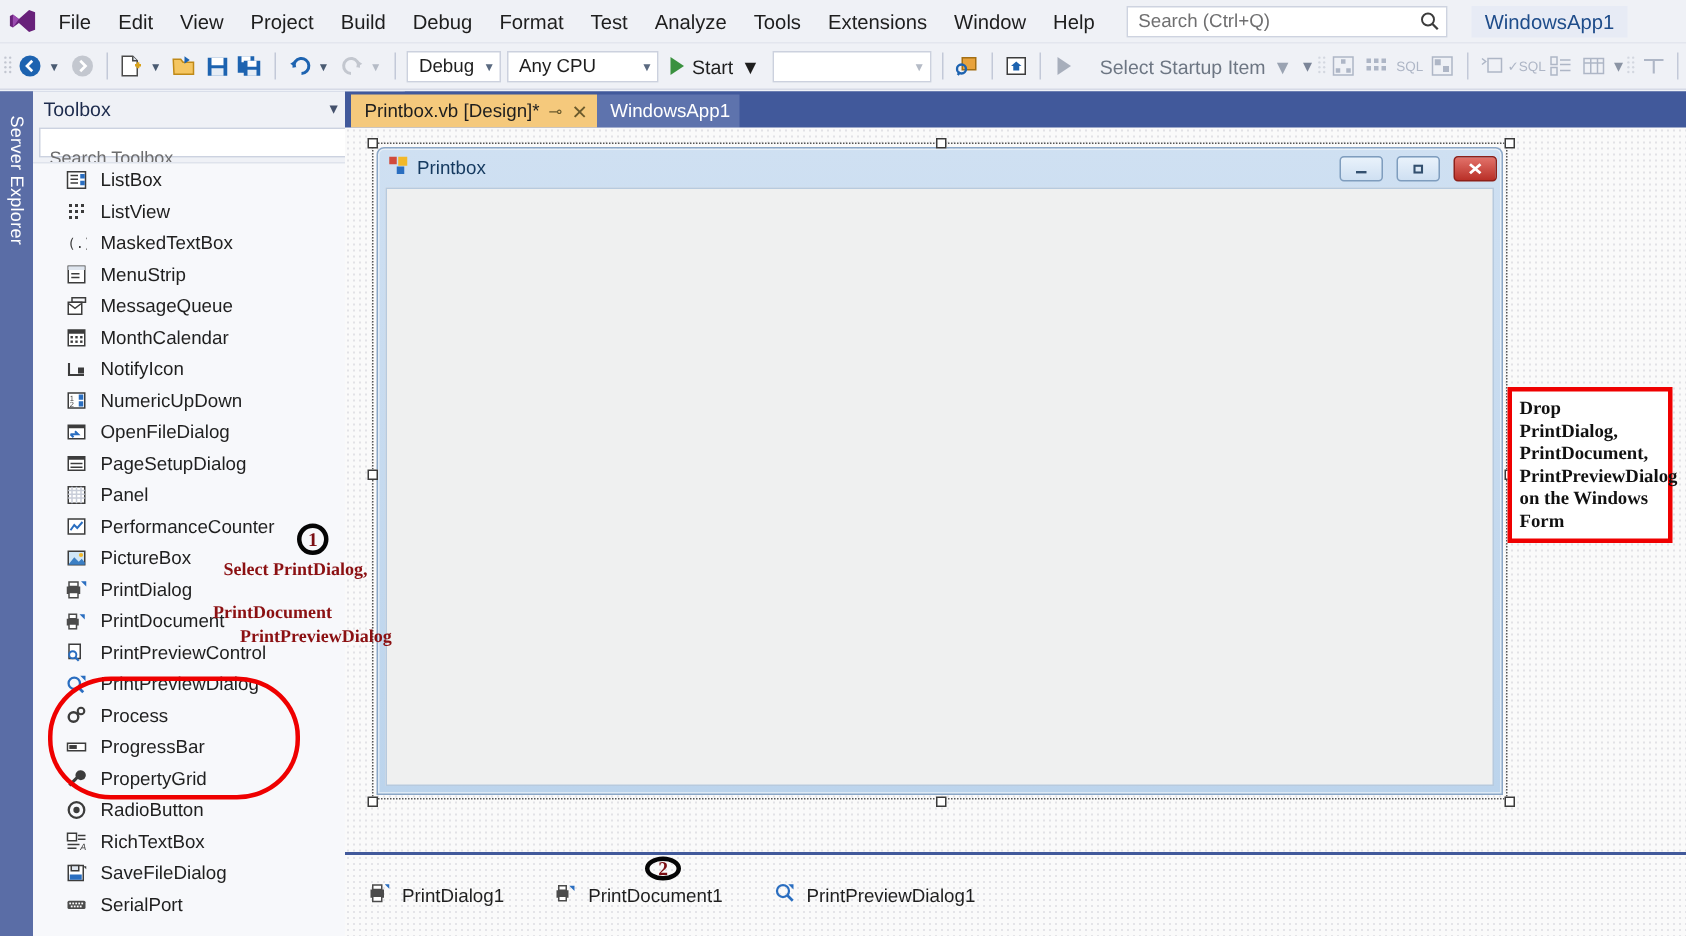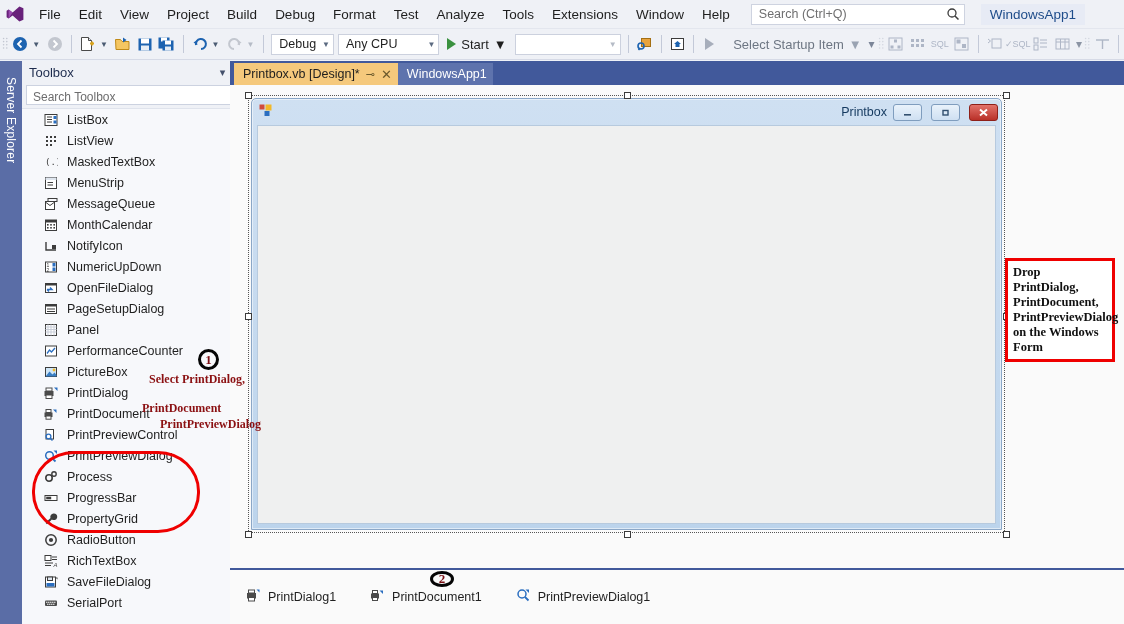--- a/index.html
+++ b/index.html
@@ -85,21 +85,21 @@
     border-right:1px solid #cfd4e2;
   }
   .tbx-head {
     height:22px; display:flex; align-items:center; padding:0 4px 0 7px;
     color:#20304f; font-size:12.5px; background:#eff1f6;
   }
   .tbx-head .t { flex:1; font-size:13px; color:#1d2b4d; }
   .tbx-head .hbtn { width:17px; text-align:center; color:#44516c; font-size:11px; cursor:default; }
   .tbx-search {
     margin:2px 4px 3px 4px; height:20px; background:#fff; border:1px solid #ccd2e0;
-    display:flex; align-items:flex-end; padding:0 3px 0 6px; font-size:12px; color:#6d6d6e;
+    display:flex; align-items:flex-start; padding:12px 3px 0 6px; font-size:12px; color:#6d6d6e;
   }
   .tbx-search .ph { flex:1; }
   .tbx-list {
     flex:1; background:#f7f8fb; position:relative; overflow:hidden;
     border-top:1px solid #dfe3ec;
   }
   .tbx-items { position:absolute; left:0; top:0; right:14px; bottom:0; }
   .tbx-item {
     height:21px; display:flex; align-items:center; padding-left:18px;
     font-size:12.5px; color:#1f1f1f; cursor:default; position:relative;
@@ -138,21 +138,21 @@
   
   .form-sel {
     position:absolute; left:18px; top:10px; width:757px; height:438px;
     border:1px dotted #555;
   }
   .form-win {
     position:absolute; left:2px; top:2px; right:2px; bottom:2px;
     background:linear-gradient(180deg,#cfe0f2 0%,#bcd4ec 100%);
     border:1px solid #8ba7c7; border-radius:5px 5px 0 0;
     box-shadow:0 0 0 1px rgba(255,255,255,.5) inset;
-    display:flex; flex-direction:column;text-align:right;
+    display:flex; flex-direction:column;
   }
   .form-title {
     height:26px; display:flex; align-items:center; padding-left:7px; gap:6px;
     font-size:12.5px; color:#14395f;
   }
   .form-title .ttl { flex:1; }
   .wbtn {
     width:29px; height:17px; border:1px solid #7f9dbe; border-radius:3px;
     background:linear-gradient(180deg,#e9f2fb,#cfe0f2);
     display:flex; align-items:center; justify-content:center; margin-right:3px;

